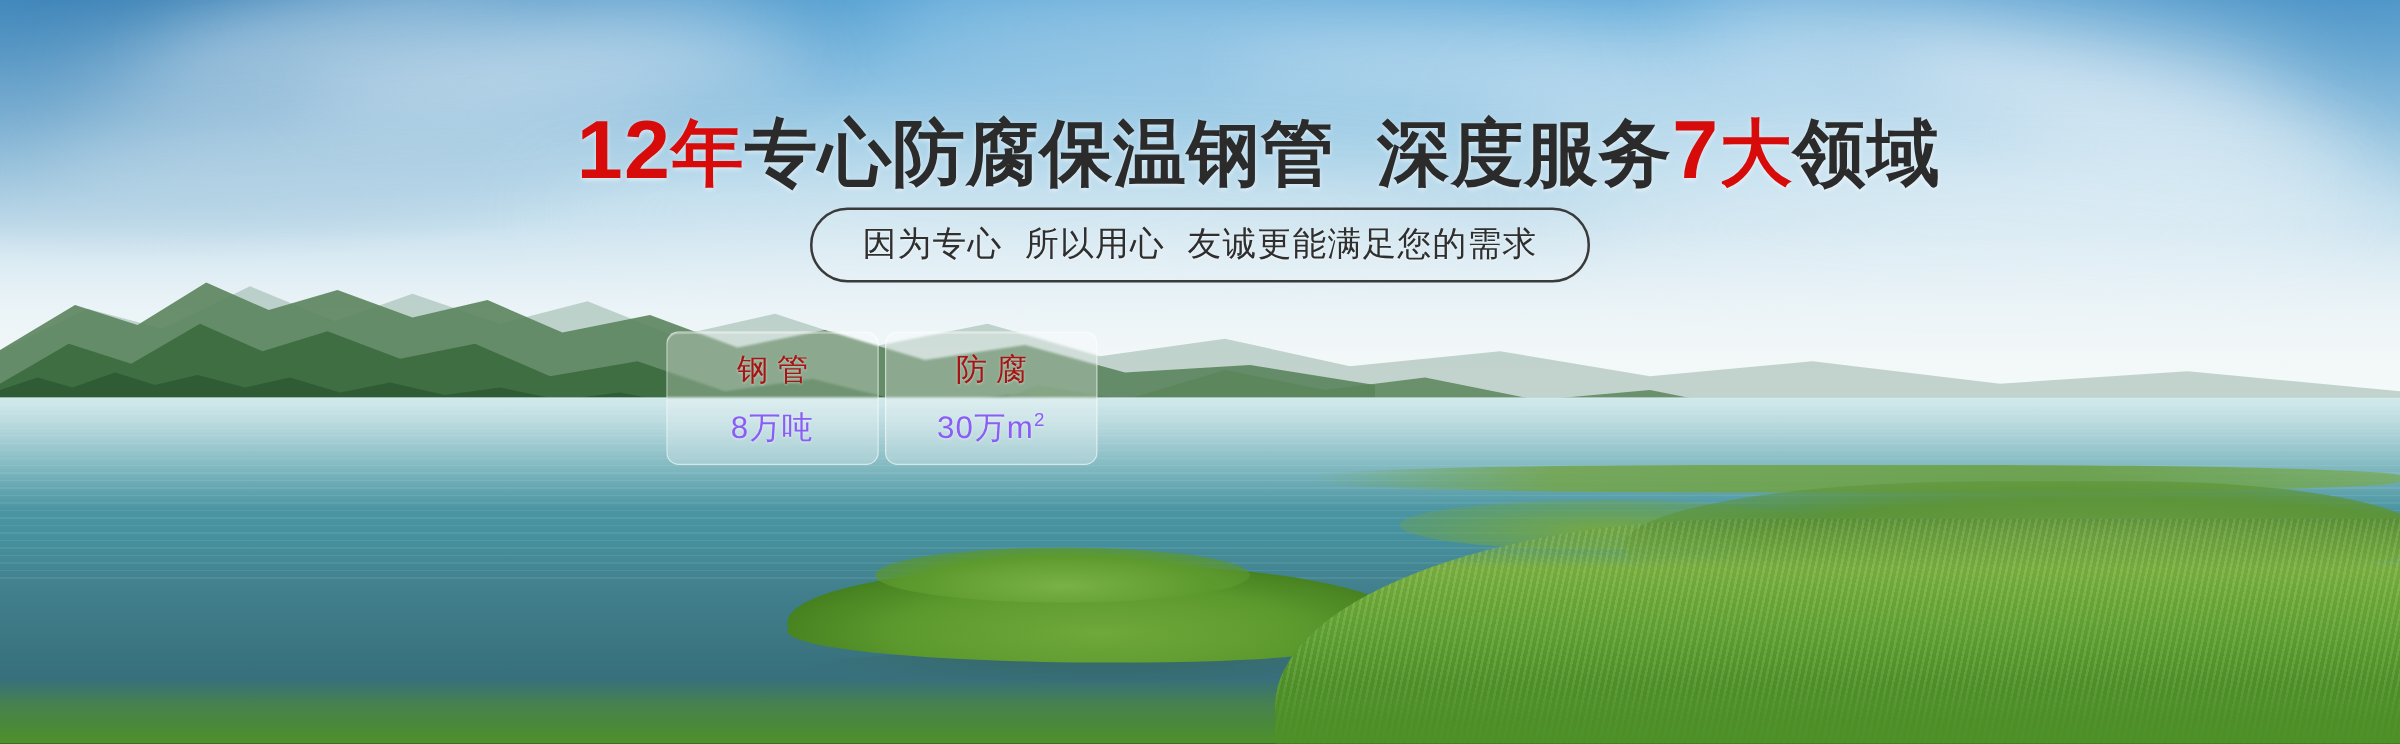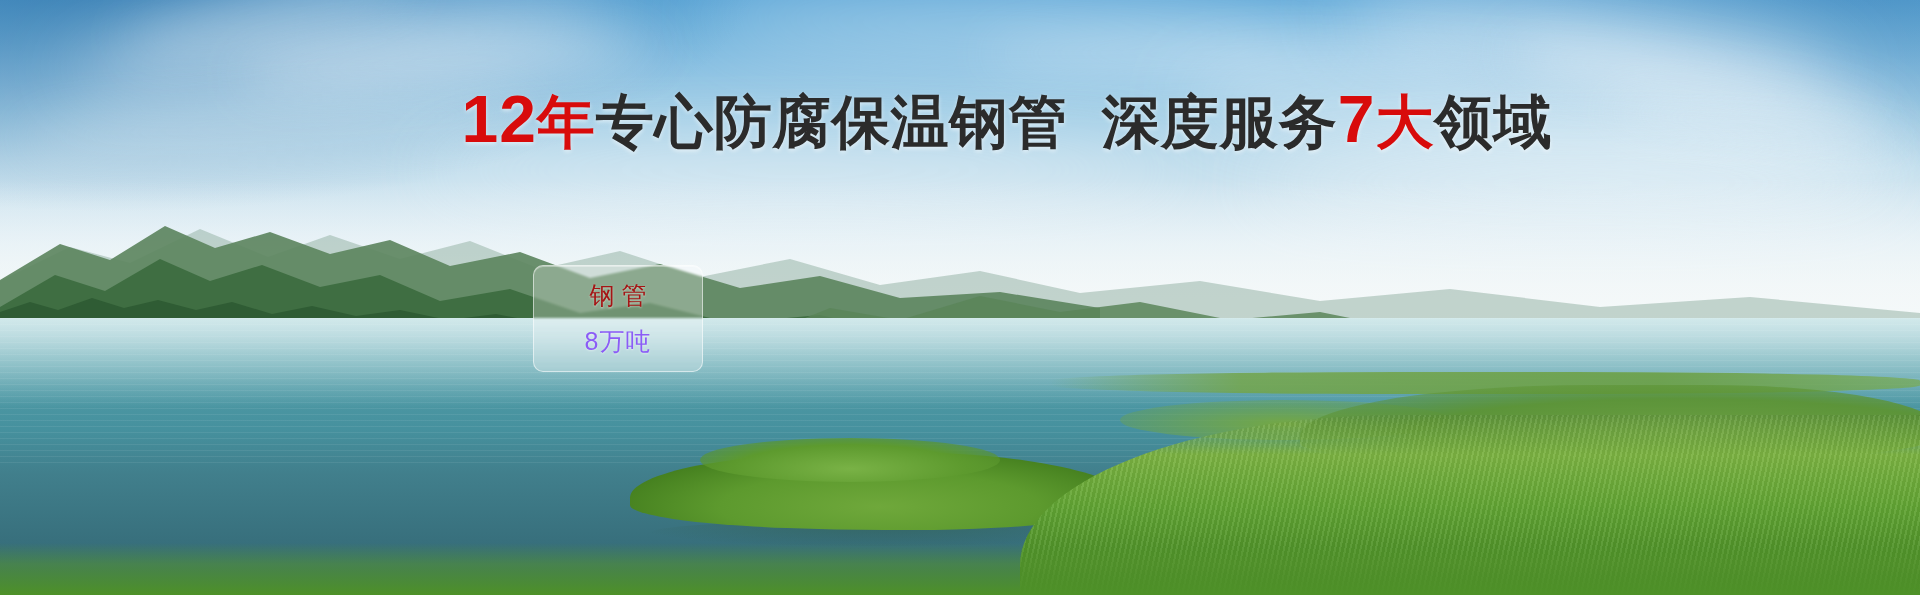--- a/index.html
+++ b/index.html
@@ -298,25 +298,34 @@
     <div class="grass-tex"></div>
     <div class="grass-bottom"></div>
   </div>
 
   <div class="content">
 
     <div class="headline">
       <span class="num red">12</span><span class="red">年</span><span>专心防腐保温钢管</span><span class="gap"></span><span>深度服务</span><span class="num red">7</span><span class="red">大</span><span>领域</span>
     </div>
 
+    <div class="subtitle-wrap">
+      <div class="subtitle">
+        <span>因为专心</span><span class="sp"></span><span>所以用心</span><span class="sp"></span><span>友诚更能满足您的需求</span>
+      </div>
+    </div>
 
     <div class="cards">
 
       <div class="card">
         <div class="card-label">钢管</div>
         <div class="card-value"><span>8</span><span>万吨</span></div>
       </div>
 
+      <div class="card">
+        <div class="card-label">防腐</div>
+        <div class="card-value"><span>30</span><span>万m</span><sup>2</sup></div>
+      </div>
 
 
     </div>
   </div>
 </div>
 
 </body></html>

